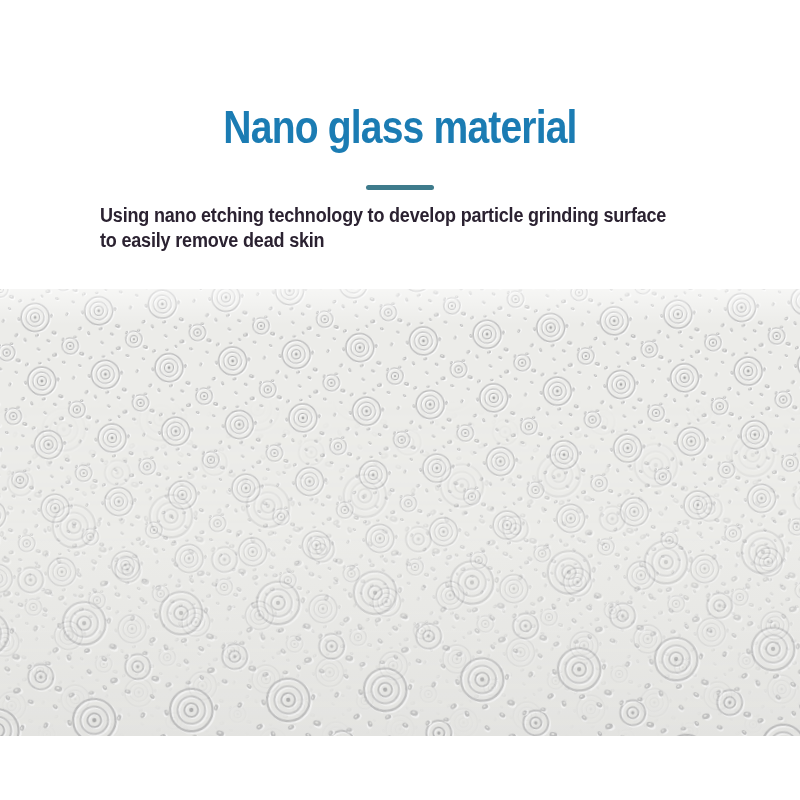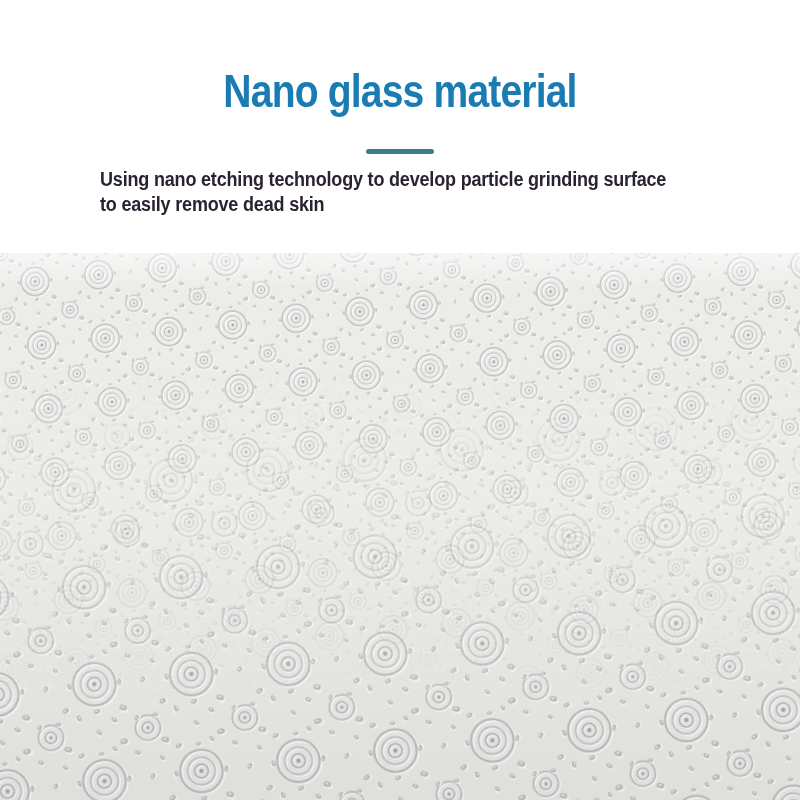--- a/index.html
+++ b/index.html
@@ -4,23 +4,24 @@
 <style>
   html, body {
     margin: 0;
     padding: 0;
     background: #ffffff;
     font-family: "Liberation Sans", sans-serif;
   }
   .page {
     position: relative;
     width: 800px;
-    height: 800px;
+    height: 700px;
     background: #ffffff;
     overflow: hidden;
+    margin-top: 36px;
   }
   .title {
     position: absolute;
     top: 68px;
     left: 0;
     width: 800px;
     margin: 0;
     text-align: center;
     font-size: 46px;
     line-height: 46px;

